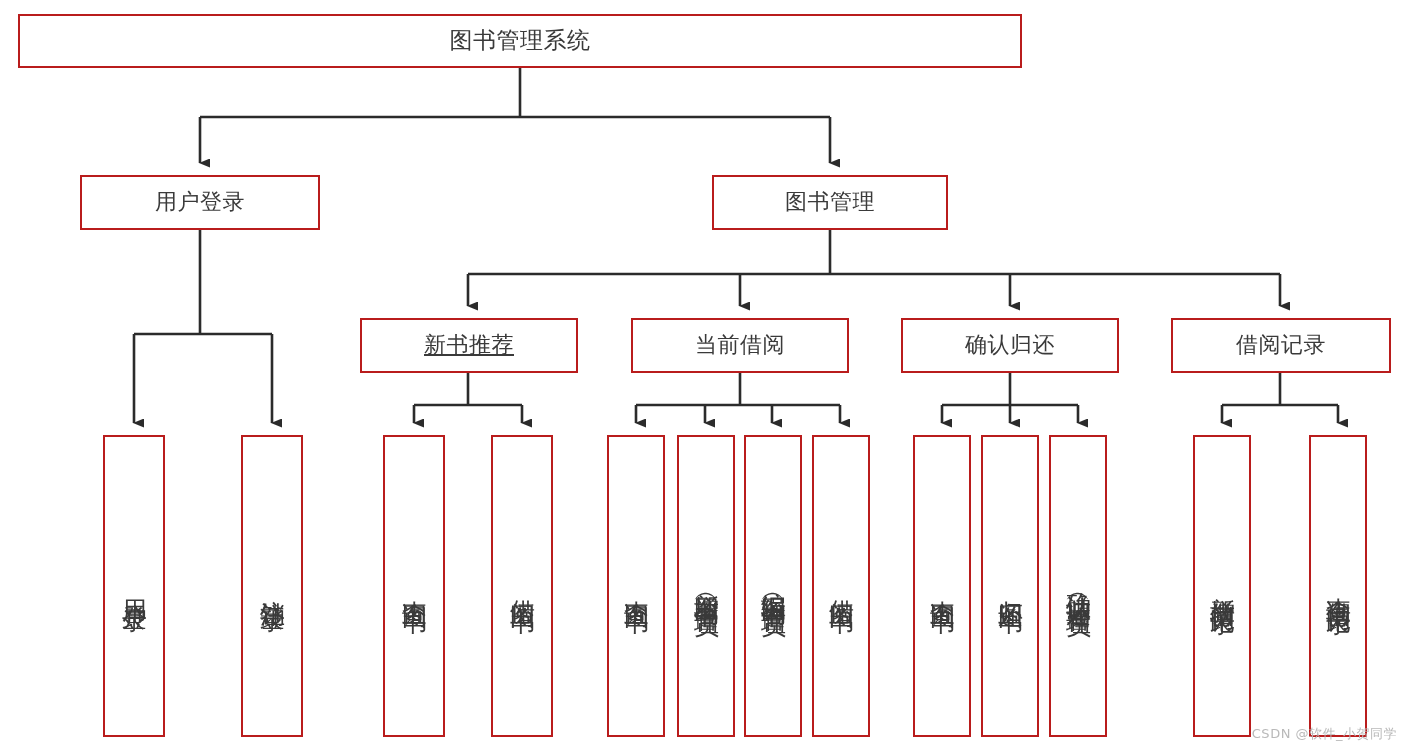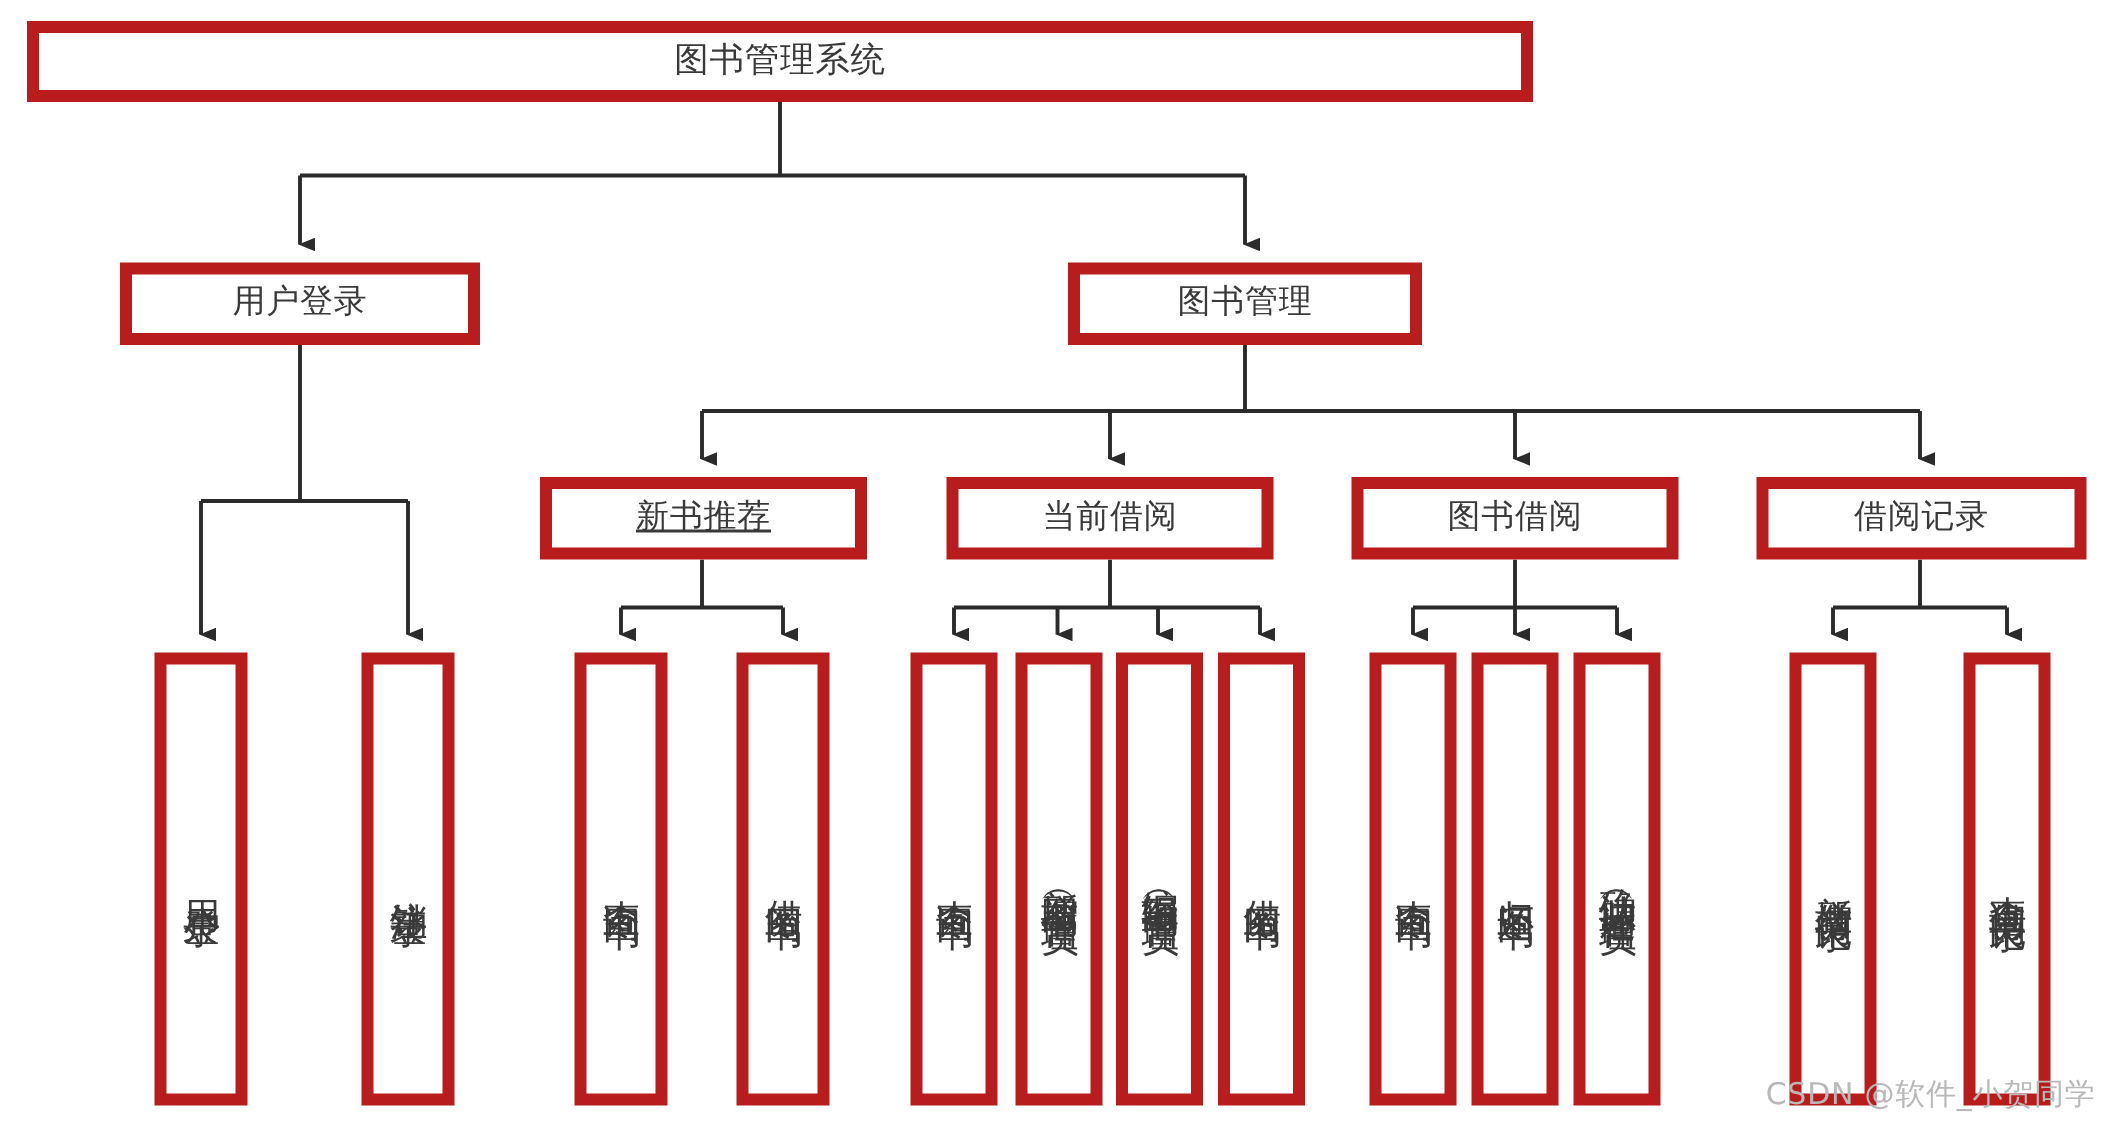--- a/index.html
+++ b/index.html
@@ -23,21 +23,21 @@
     left: 0;
     top: 0;
     width: 1405px;
     height: 747px;
     pointer-events: none;
   }
   .node {
     position: absolute;
     box-sizing: border-box;
     background: #ffffff;
-    border: 8px solid #b91c1c;
+    border: 2px solid #b91c1c;
     display: flex;
     align-items: center;
     justify-content: center;
     color: #3a3a3a;
   }
   .node .label {
     display: block;
     text-align: center;
     color: #3a3a3a;
     letter-spacing: 0.5px;
@@ -65,21 +65,21 @@
     white-space: nowrap;
     max-height: 290px;
   }
   .node.vert.tall .label {
     max-height: 280px;
   }
   #watermark {
     position: absolute;
     right: 8px;
     bottom: 4px;
-    font-size: 20px;
+    font-size: 13px;
     color: #b9b9b9;
     letter-spacing: 0.5px;
     user-select: none;
     white-space: nowrap;
   }
 </style>
 </head>
 <body>
 
 <div id="diagram-root">
@@ -151,21 +151,21 @@
 
   <div class="node horiz" style="left:360px; top:318px; width:218px; height:55px;text-decoration:underline;">
     <span class="label">新书推荐</span>
   </div>
 
   <div class="node horiz" style="left:631px; top:318px; width:218px; height:55px;">
     <span class="label">当前借阅</span>
   </div>
 
   <div class="node horiz" style="left:901px; top:318px; width:218px; height:55px;">
-    <span class="label">图书借阅</span>
+    <span class="label">确认归还</span>
   </div>
 
   <div class="node horiz" style="left:1171px; top:318px; width:220px; height:55px;">
     <span class="label">借阅记录</span>
   </div>
 
   <div class="node vert" style="left:103px; top:435px; width:62px; height:302px;">
     <span class="label">用户登录</span>
   </div>
 

